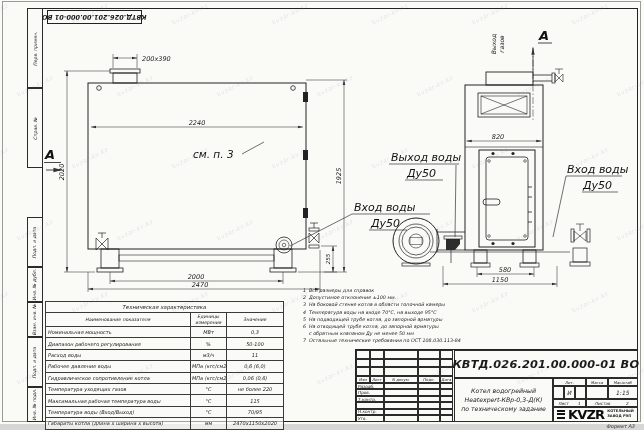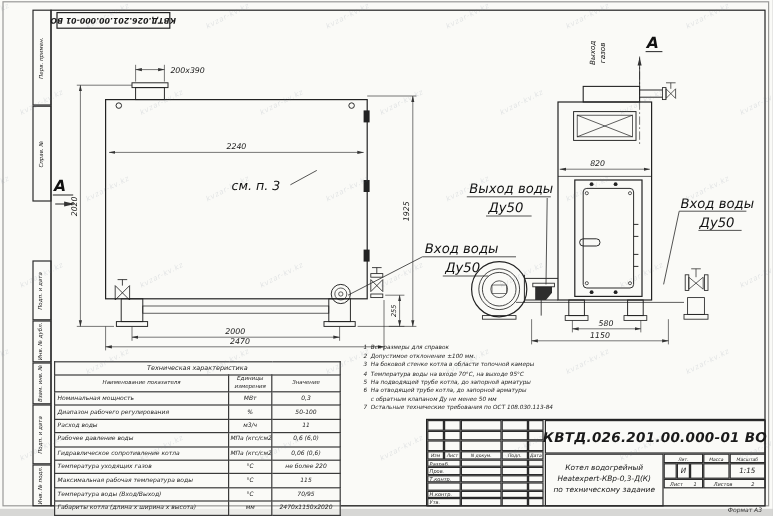--- a/index.html
+++ b/index.html
@@ -422,20 +422,32 @@
     <div class="abs tb-sheet">
       <div style="width:33px">
         <span>Лист</span>
         <span>1</span>
       </div>
       <div style="width:51.6px">
         <span>Листов</span>
         <span>2</span>
       </div>
     </div>
+    <div class="abs tb-logo">
+      <span class="bars">
+          <i></i>
+          <i></i>
+          <i></i>
+        </span>
+      <span class="kvzr">KVZR</span>
+      <span class="comp">
+        <span>КОТЕЛЬНЫЙ</span>
+        <span>ЗАВОД РЭП</span>
+      </span>
+    </div>
   </div>
 
   <div class="format-note">Формат  А3</div>
 
   <div class="wmlayer">
       <span class="wm" style="left: -30px; top: 10px;">kvzar-kv.kz</span>
       <span class="wm" style="left: 70px; top: 10px;">kvzar-kv.kz</span>
       <span class="wm" style="left: 170px; top: 10px;">kvzar-kv.kz</span>
       <span class="wm" style="left: 270px; top: 10px;">kvzar-kv.kz</span>
       <span class="wm" style="left: 370px; top: 10px;">kvzar-kv.kz</span>

